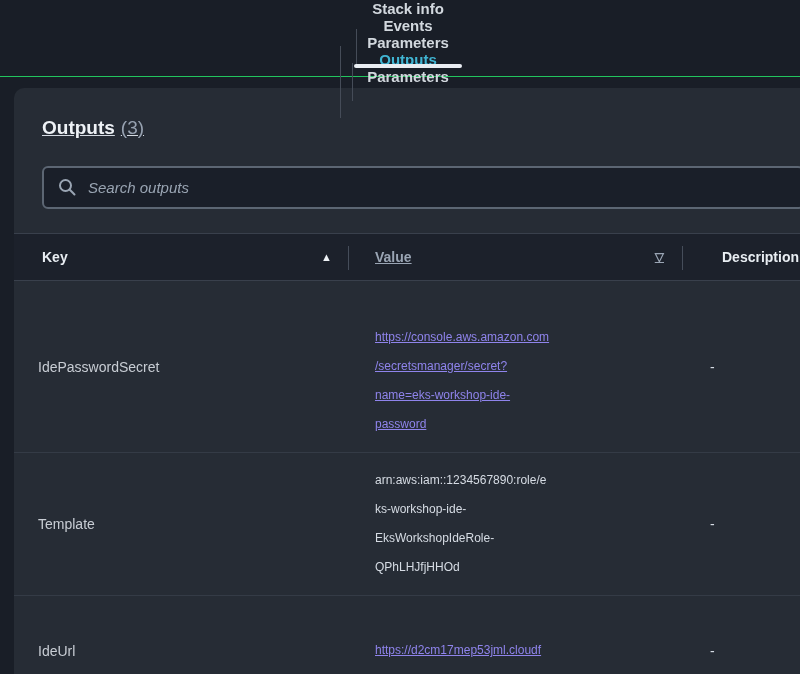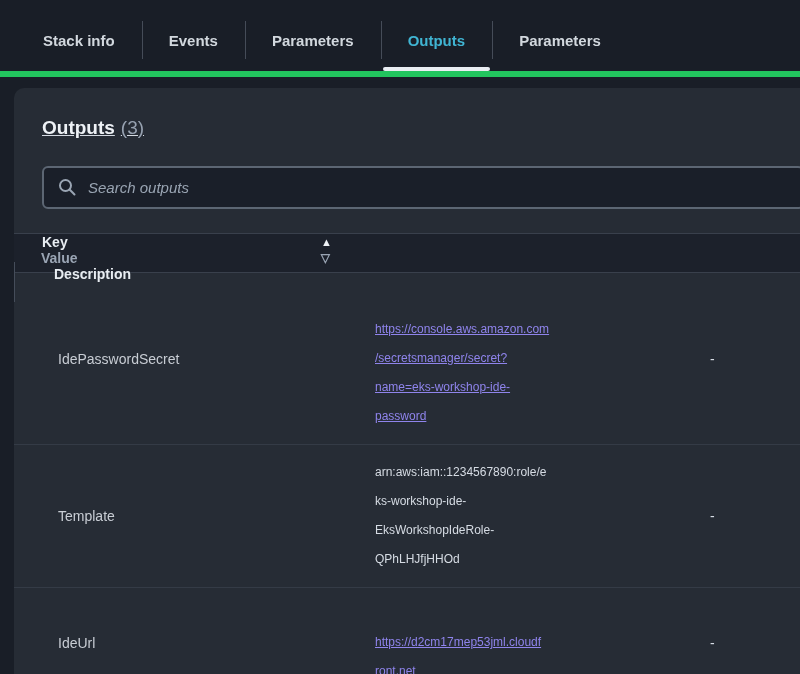--- a/index.html
+++ b/index.html
@@ -6,25 +6,26 @@
   html,body { width:800px; height:674px; overflow:hidden; }
   body {
     background:#191e27;
     font-family:"Liberation Sans", sans-serif;
     color:#d4dae2;
   }
 
   
   .tabbar {
     display:flex;
-    align-items:flex-end;
+    align-items:center;
     height:77px;
     padding-left:16px;
-    border-bottom:6px solid #22c55e;
+    border-bottom:1px solid #22c55e;
     white-space:nowrap;
+    flex-direction:column;
   }
   .tab {
     position:relative;
     height:62px;
     display:flex;
     align-items:center;
     padding:0 27px;
     font-size:15px;
     font-weight:700;
     color:#d2d8de;
@@ -92,37 +93,36 @@
     position:absolute;
     left:15px; top:11px;
     width:20px; height:20px;
     pointer-events:none;
   }
 
   
   .table { width:100%; }
   .thead {
     display:flex;
-    height:40px;
+    height:48px;
     background:#1c212b;
     border-top:1px solid #39404c;
     border-bottom:1px solid #39404c;
-    flex-direction:column;
   }
   .th {
     display:flex;
     align-items:center;
     justify-content:space-between;
     font-size:14px;
     font-weight:700;
     color:#e8edf2;
     position:relative;
     cursor:pointer;
   }
-  .th.dim { color:#9aa5b4; }
+  .th.dim { color:#9aa5b4;text-decoration:underline; }
   .col-key  { width:334px; padding-left:28px; padding-right:16px; }
   .col-val  { width:334px; padding-left:27px; padding-right:18px; }
   .col-desc { flex:1; padding-left:40px; }
   .th.col-val::before, .th.col-desc::before {
     content:"";
     position:absolute;
     left:0; top:12px;
     width:1px; height:24px;
     background:#454d5a;
   }
@@ -130,21 +130,21 @@
   .sort-icon.asc { color:#eef2f6; }
   .sort-icon.none { color:#9aa5b4; font-size:12px; }
 
   .row {
     display:flex;
     background:#262c35;
   }
   .row + .row { border-top:1px solid #343b46; }
   .cell-key {
     width:334px;
-    padding-left:44px;
+    padding-left:24px;
     display:flex;
     align-items:center;
     font-size:14px;
     color:#c8cdd4;
   }
   .cell-value {
     width:334px;
     padding:13px 24px 13px 27px;
     font-size:12px;
     line-height:29px;

